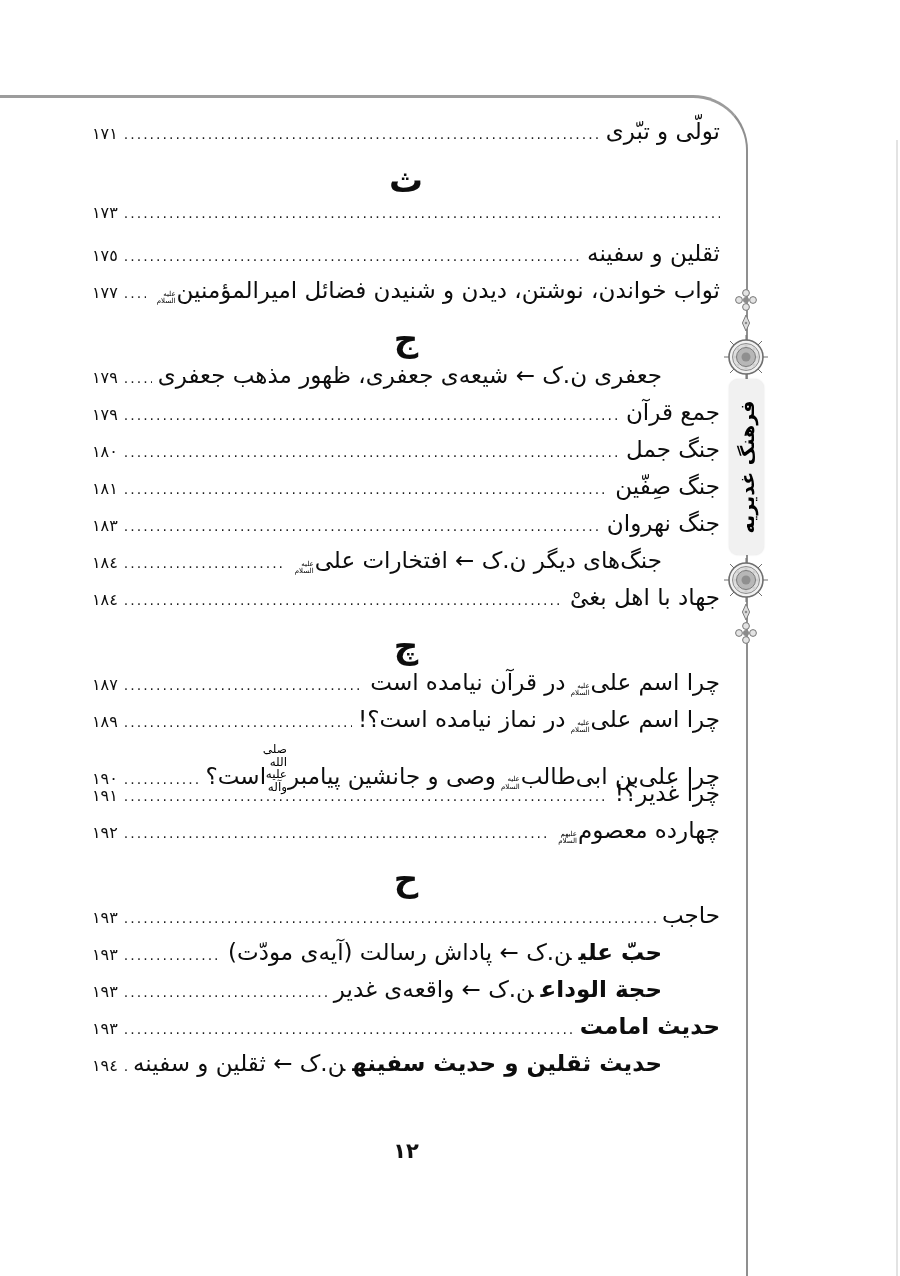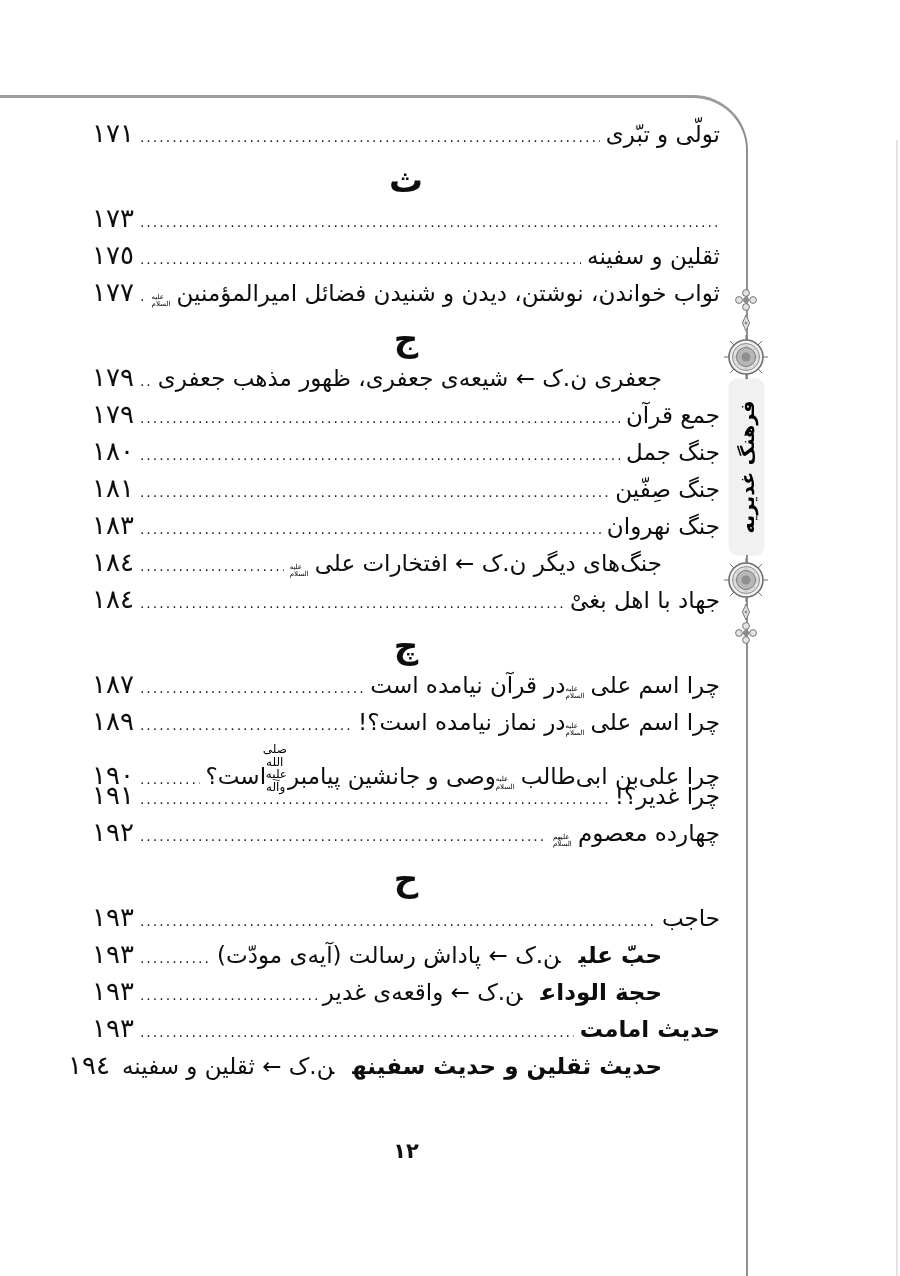--- a/index.html
+++ b/index.html
@@ -44,35 +44,35 @@
     text-align:center;font-size:34px;font-weight:bold;color:#0d0d0d;
   }
   .row{
     height:37px;display:flex;align-items:baseline;
     direction:rtl;column-gap:6px;
     font-size:23px;color:#0d0d0d;
   }
   .row.indent{padding-right:58px;}
   .tg{white-space:nowrap;}
   .b{font-weight:bold;}
-  .tg .b + .t{margin-right:18px;text-align:center;}
+  .tg .b + .t{margin-right:7px;text-align:center;}
   .tg .hon + .t{}
   .t{font-weight:normal;}
   .hon{
     display:inline-block;width:24px;font-size:7px;line-height:1.05;
-    text-align:left;vertical-align:-5px;color:#000;white-space:normal;
+    text-align:right;vertical-align:-5px;color:#000;white-space:normal;
     margin-right:1px;
   }
   .hon.h3{width:21px;font-size:12px;vertical-align:-7px;}
   .leader{
     flex:1 1 auto;overflow:hidden;white-space:nowrap;
     font-size:14px;letter-spacing:2px;color:#1c1c1c;
     direction:ltr;text-align:left;min-width:0;
   }
-  .pg{font-size:26px;white-space:nowrap;color:#0d0d0d;}
+  .pg{font-size:16px;white-space:nowrap;color:#0d0d0d;}
   .folio{
     margin-top:52px;text-align:center;font-size:21px;color:#111;font-weight:bold;
   }
   .svgdefs{position:absolute;width:0;height:0;overflow:hidden;}
 </style>
 </head>
 <body>
 
 <svg class="svgdefs" aria-hidden="true">
   <defs>

